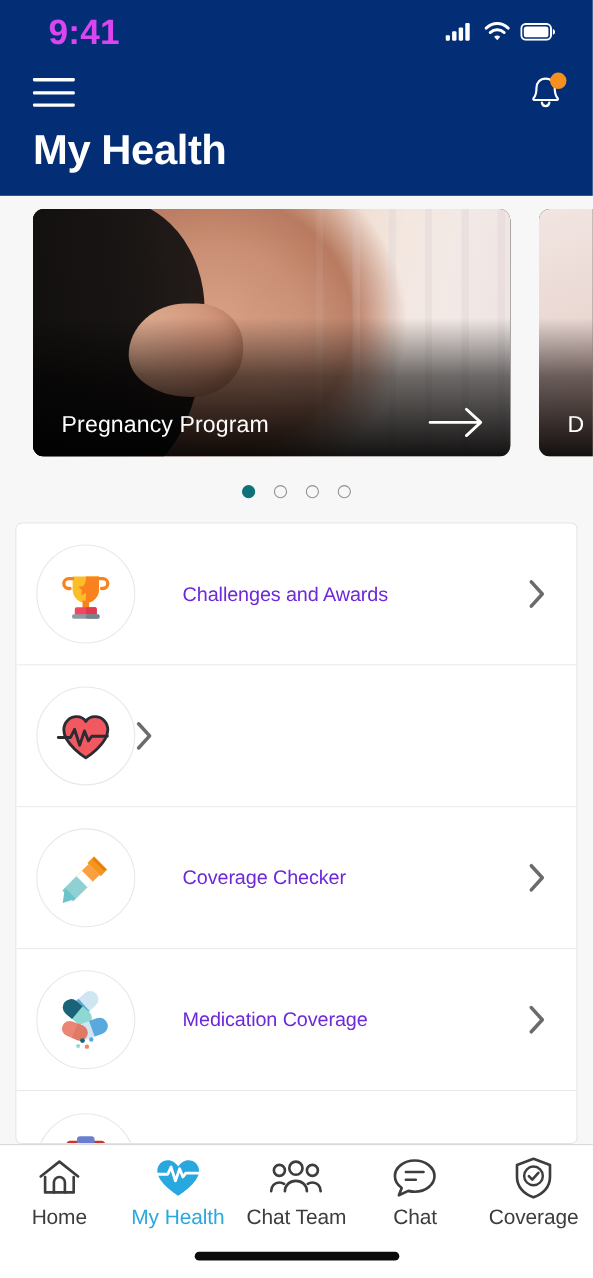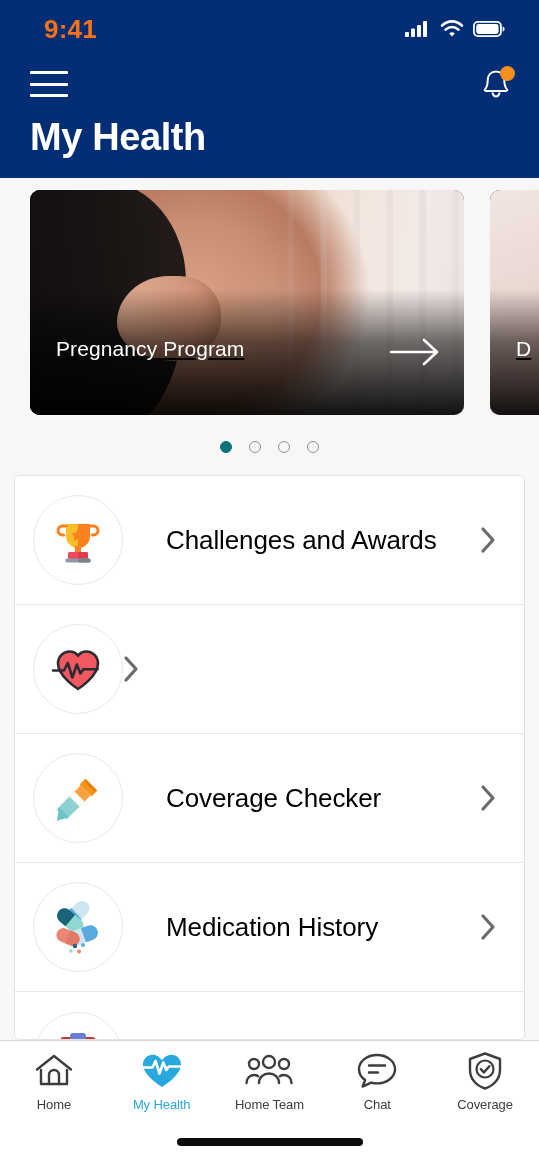--- a/index.html
+++ b/index.html
@@ -32,24 +32,24 @@
   }
 
   .status-bar {
     height: 58px;
     display: flex;
     align-items: center;
     justify-content: space-between;
     padding: 0 34px 0 44px;
   }
   .status-time {
-    font-size: 26px;
+    font-size: 32px;
     font-weight: bold;
     letter-spacing: 0.2px;
-    color: #f97316;
+    color: #d946ef;
   }
   .status-icons {
     display: flex;
     align-items: center;
     gap: 9px;
   }
 
   .nav-row {
     height: 52px;
     display: flex;
@@ -182,27 +182,26 @@
 
   .card-scrim {
     position: absolute;
     left: 0; right: 0; bottom: 0;
     height: 56%;
     background: linear-gradient(to bottom, rgba(0,0,0,0) 0%, rgba(0,0,0,0.55) 42%, rgba(0,0,0,0.92) 100%);
   }
 
   .card-footer {
     position: absolute;
-    left: 0; right: 0; bottom: 0;
+    left: 0; right: 0; bottom: 16px;
     height: 78px;
     display: flex;
-    align-items: flex-start;
+    align-items: flex-end;
     justify-content: space-between;
     padding: 0 22px 0 26px;
-    text-decoration: underline;
   }
   .card-label {
     color: #ffffff;
     font-size: 21px;
     letter-spacing: 0.1px;
     white-space: nowrap;
   }
 
   .dots {
     display: flex;
@@ -253,22 +252,22 @@
     border-radius: 50%;
     border: 1px solid #e8e8e8;
     background: #ffffff;
     display: flex;
     align-items: center;
     justify-content: center;
   }
 
   .row-label {
     flex: 1 1 auto;
-    font-size: 26px;
-    color: #000000;
+    font-size: 18px;
+    color: #6d28d9;
     padding-left: 43px;
     letter-spacing: -0.1px;
   }
 
   .row-chevron {
     flex: 0 0 auto;
     padding-right: 6px;
     display: flex;
     align-items: center;
   }
@@ -292,21 +291,21 @@
     gap: 6px;
     cursor: pointer;
   }
   .tab-icon {
     height: 40px;
     display: flex;
     align-items: center;
     justify-content: center;
   }
   .tab-label {
-    font-size: 13px;
+    font-size: 19px;
     color: #3d3d3d;
     letter-spacing: -0.1px;
   }
   .tab.active .tab-label { color: #29a8e0; }
 
   .home-indicator {
     position: absolute;
     left: 50%;
     transform: translateX(-50%);
     bottom: 16px;
@@ -474,21 +473,21 @@
           <g transform="rotate(22 18 38)">
             <rect x="6" y="31" width="24" height="14" rx="7" fill="#ea8673"></rect>
             <path d="M18 31h5a7 7 0 0 1 0 14h-5z" fill="#e07a66"></path>
           </g>
           <circle cx="25" cy="47" r="2.2" fill="#1a6378"></circle>
           <circle cx="33" cy="46" r="2" fill="#5aa9de"></circle>
           <circle cx="21" cy="52" r="1.8" fill="#8fd8d2"></circle>
           <circle cx="29" cy="52.5" r="2" fill="#ea8673"></circle>
         </svg>
       </div>
-      <div class="row-label">Medication History</div>
+      <div class="row-label">Medication Coverage</div>
       <div class="row-chevron">
         <svg width="16" height="28" viewBox="0 0 16 28">
             <path d="M3 3l10 11L3 25" stroke="#6b6b6b" stroke-width="3.2" fill="none" stroke-linecap="round" stroke-linejoin="round"></path>
           </svg>
       </div>
     </div>
 
     <div class="list-row">
       <div class="row-icon">
         <svg width="54" height="54" viewBox="0 0 54 54">
@@ -531,21 +530,21 @@
       <div class="tab-icon">
         <svg width="48" height="36" viewBox="0 0 48 36">
           <circle cx="24" cy="9" r="6" stroke="#3d3d3d" stroke-width="2.4" fill="none"></circle>
           <circle cx="9" cy="11" r="5" stroke="#3d3d3d" stroke-width="2.4" fill="none"></circle>
           <circle cx="39" cy="11" r="5" stroke="#3d3d3d" stroke-width="2.4" fill="none"></circle>
           <path d="M14 30c0-5.5 4.5-9.5 10-9.5S34 24.5 34 30" stroke="#3d3d3d" stroke-width="2.4" fill="none" stroke-linecap="round"></path>
           <path d="M1.5 30c0-4.7 3.3-8 7.5-8 1.6 0 3 .4 4.2 1.2" stroke="#3d3d3d" stroke-width="2.4" fill="none" stroke-linecap="round"></path>
           <path d="M46.5 30c0-4.7-3.3-8-7.5-8-1.6 0-3 .4-4.2 1.2" stroke="#3d3d3d" stroke-width="2.4" fill="none" stroke-linecap="round"></path>
         </svg>
       </div>
-      <div class="tab-label">Home Team</div>
+      <div class="tab-label">Chat Team</div>
     </div>
 
     <div class="tab">
       <div class="tab-icon">
         <svg width="42" height="38" viewBox="0 0 42 38">
           <path d="M21 3c10 0 18 6.4 18 14.2S31 31.4 21 31.4c-2 0-4-.3-5.8-.8l-8.6 4 2.6-6.6C5.2 25.2 3 21.5 3 17.2 3 9.4 11 3 21 3z" stroke="#3d3d3d" stroke-width="2.4" fill="none" stroke-linejoin="round"></path>
           <path d="M13 13.5h16M13 20.5h9" stroke="#3d3d3d" stroke-width="2.4" fill="none" stroke-linecap="round"></path>
         </svg>
       </div>
       <div class="tab-label">Chat</div>

